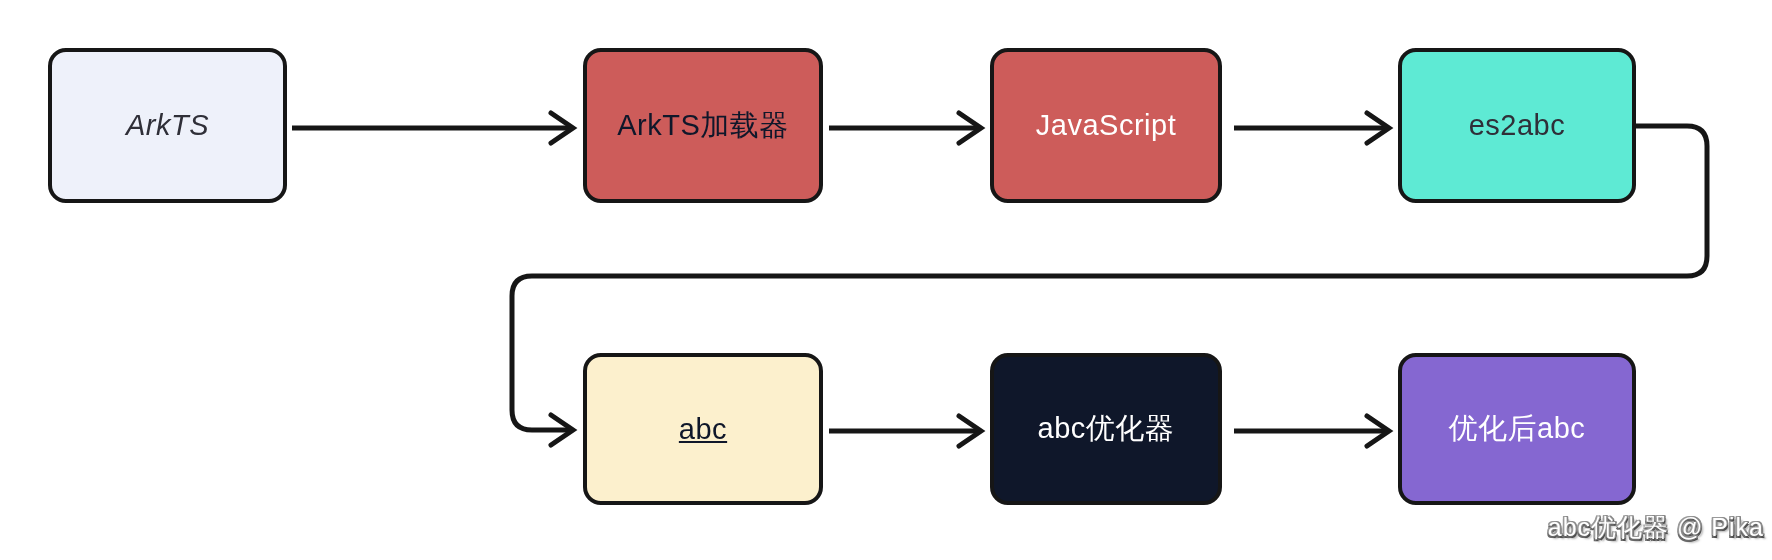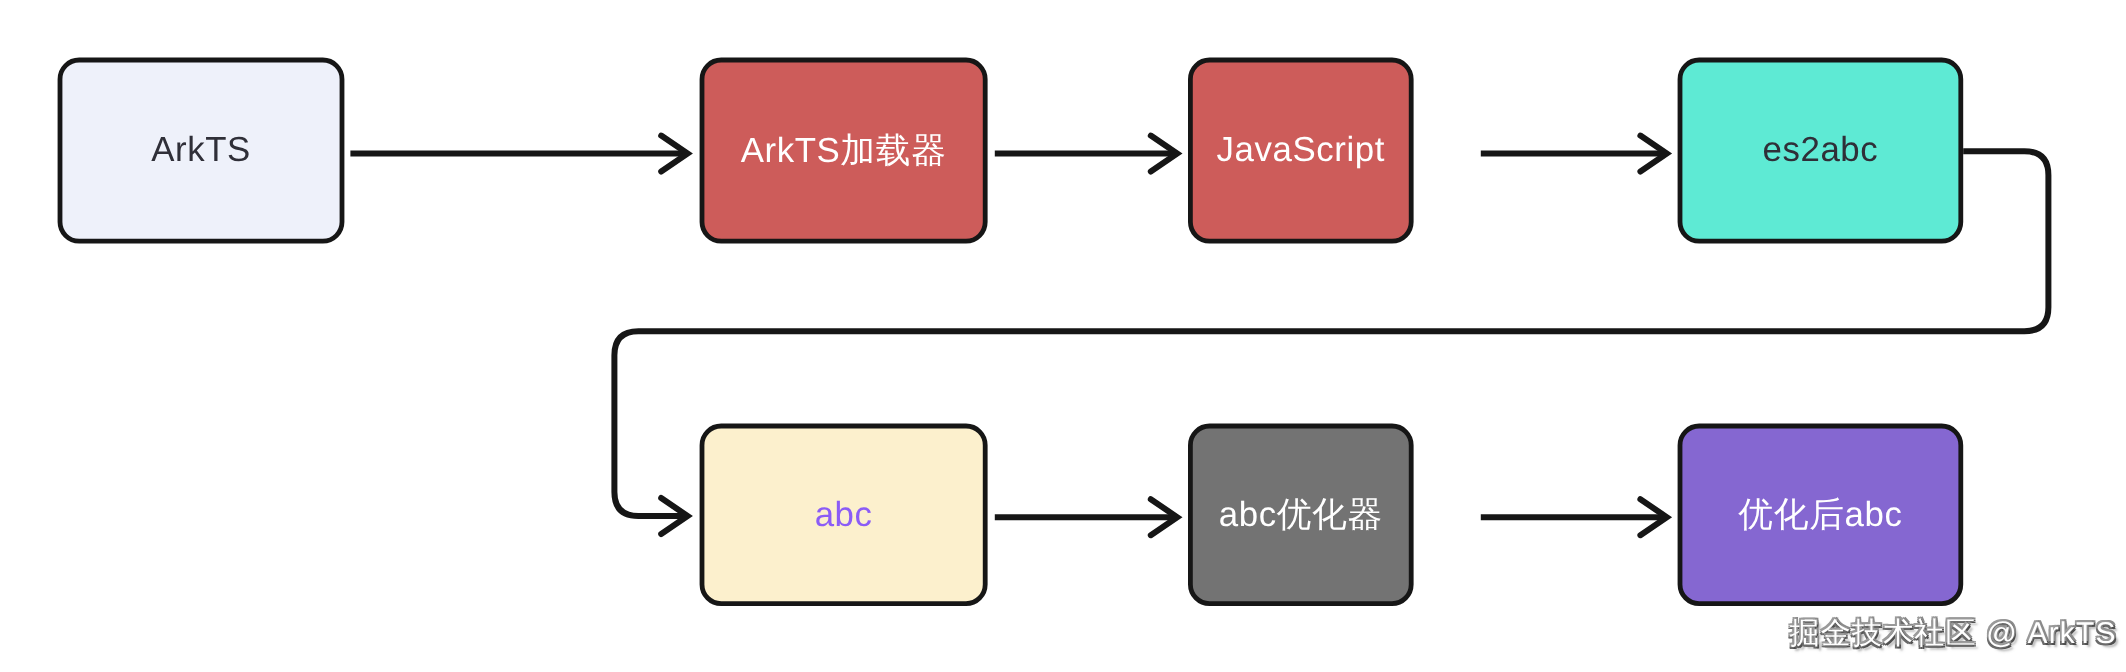--- a/index.html
+++ b/index.html
@@ -29,21 +29,21 @@
     display: flex;
     align-items: center;
     justify-content: center;
     font-size: 29px;
     letter-spacing: 0.5px;
   }
   .row1 { top: 48px; height: 155px; }
   .row2 { top: 353px; height: 152px; }
   .col1 { left: 48px;   width: 239px; }
   .col2 { left: 583px;  width: 240px; }
-  .col3 { left: 990px;  width: 188px; }
+  .col3 { left: 990px;  width: 232px; }
   .col4 { left: 1398px; width: 238px; }
   .node-label { pointer-events: none; }
   .watermark {
     position: absolute;
     top: 511px;
     right: 8px;
     font-size: 25px;
     letter-spacing: 1px;
     color: #ffffff;
     text-shadow:
@@ -70,43 +70,43 @@
       </marker>
     </defs>
     <path d="M292,128 L573,128" marker-end="url(#chevron)"></path>
     <path d="M829,128 L981,128" marker-end="url(#chevron)"></path>
     <path d="M1234,128 L1389,128" marker-end="url(#chevron)"></path>
     <path d="M1636,126 L1687,126 Q1707,126 1707,146 L1707,256 Q1707,276 1687,276 L532,276 Q512,276 512,296 L512,410 Q512,430 532,430 L573,430" marker-end="url(#chevron)"></path>
     <path d="M829,431 L981,431" marker-end="url(#chevron)"></path>
     <path d="M1234,431 L1389,431" marker-end="url(#chevron)"></path>
   </svg>
 
-  <div class="node row1 col1" style="background: rgb(238, 241, 250); color: rgb(47, 47, 56);">
+  <div class="node row1 col1" style="background: rgb(238, 241, 250); color: rgb(47, 47, 56); font-style: italic;">
     <span class="node-label">ArkTS</span>
   </div>
 
-  <div class="node row1 col2" style="background: rgb(205, 92, 90); color: #ffffff;">
+  <div class="node row1 col2" style="background: rgb(205, 92, 90); color: #0f172a;">
     <span class="node-label">ArkTS加载器</span>
   </div>
 
   <div class="node row1 col3" style="background: rgb(205, 92, 90); color: rgb(255, 255, 255);">
     <span class="node-label">JavaScript</span>
   </div>
 
   <div class="node row1 col4" style="background: #5eead4; color: rgb(47, 47, 56);">
     <span class="node-label">es2abc</span>
   </div>
 
-  <div class="node row2 col2" style="background: rgb(252, 240, 205); color: #8b5cf6;">
+  <div class="node row2 col2" style="background: rgb(252, 240, 205); color: #0f172a; text-decoration: underline;">
     <span class="node-label">abc</span>
   </div>
 
-  <div class="node row2 col3" style="background: #737373; color: rgb(255, 255, 255);">
+  <div class="node row2 col3" style="background: #0f172a; color: rgb(255, 255, 255);">
     <span class="node-label">abc优化器</span>
   </div>
 
   <div class="node row2 col4" style="background: rgb(133, 103, 209); color: #ffffff;">
     <span class="node-label">优化后abc</span>
   </div>
 
-  <div class="watermark">掘金技术社区 @ ArkTS</div>
+  <div class="watermark">abc优化器 @ Pika</div>
 
 </div>
 
 </body></html>

